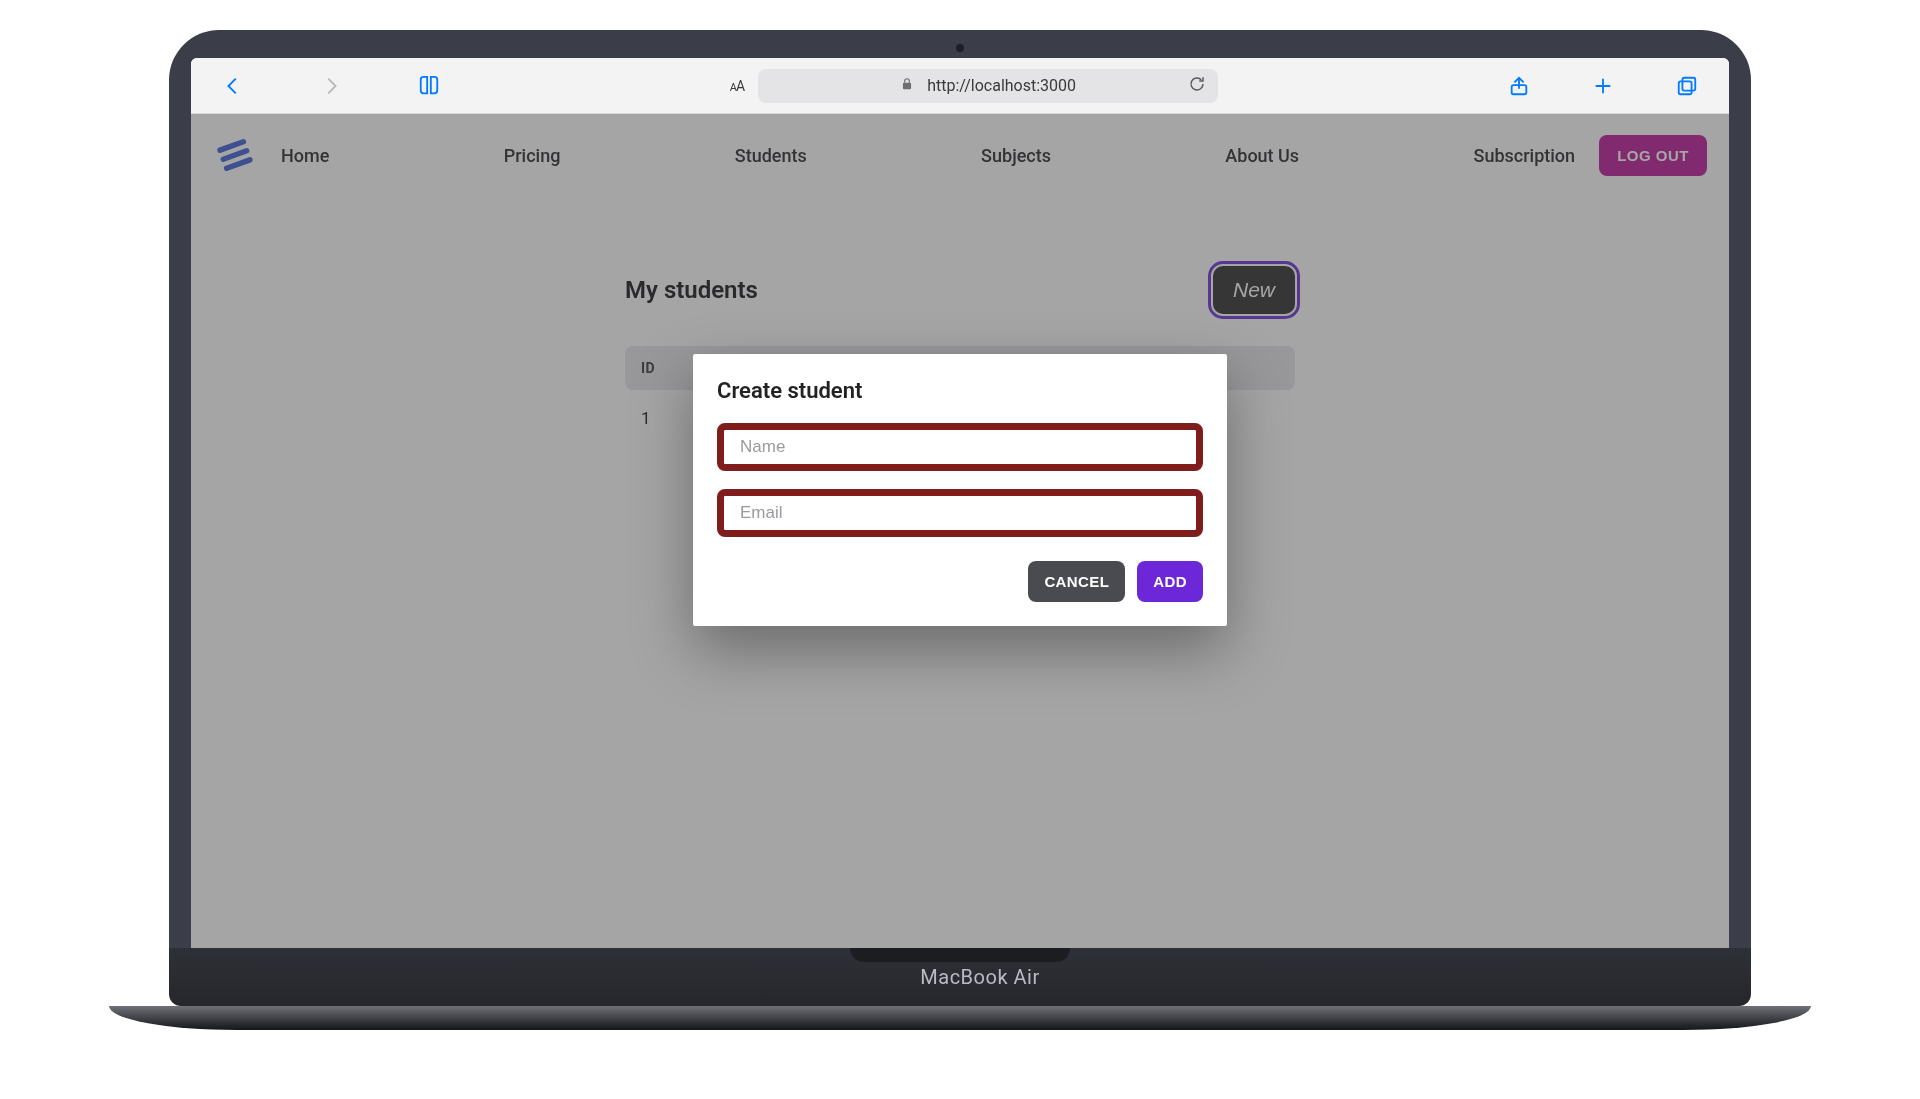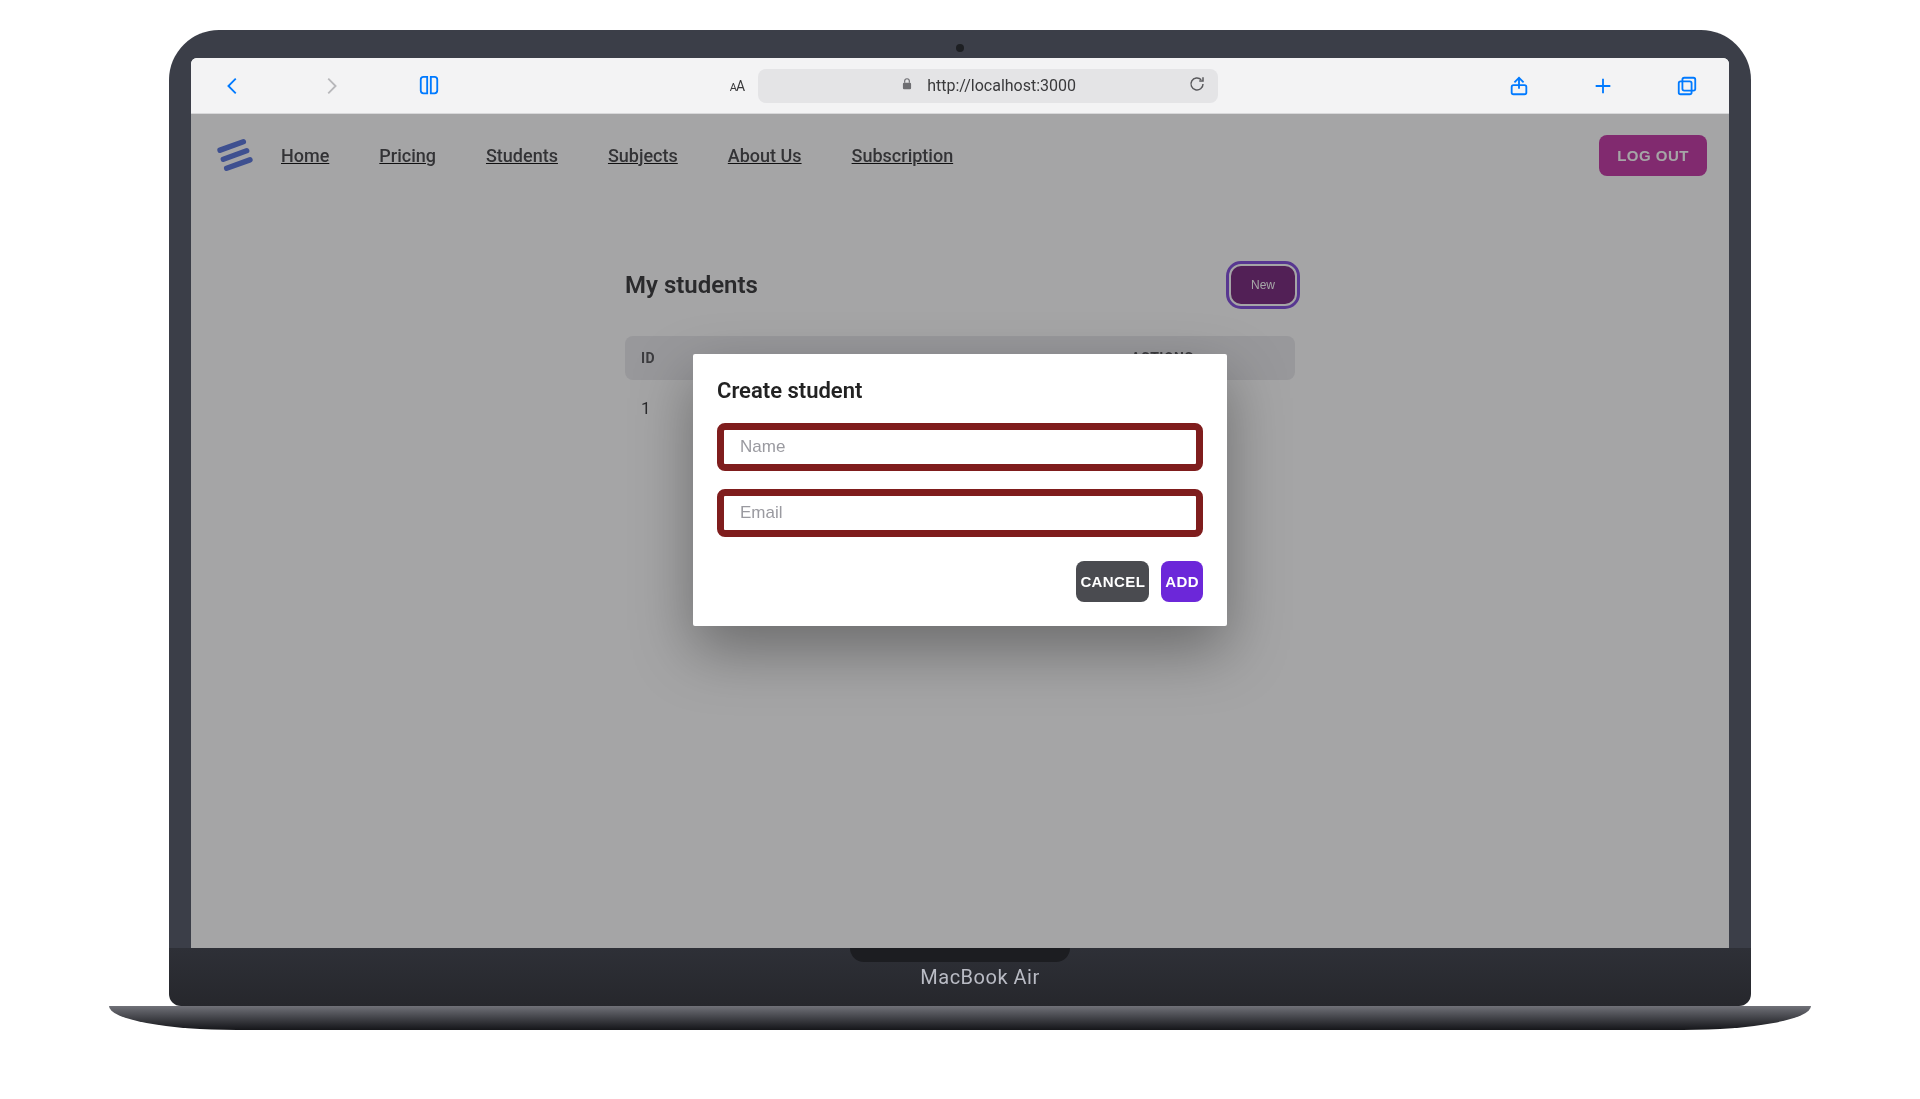--- a/index.html
+++ b/index.html
@@ -142,21 +142,21 @@
     align-items: center;
     padding: 0 22px;
     gap: 24px;
   }
   .logo {
     width: 44px; height: 44px;
     color: #4f6dd9;
   }
   .logo svg { width: 100%; height: 100%; fill: currentColor; }
   .nav {
-    flex: 1; display: flex; justify-content: flex-start; gap: 50px; text-decoration: underline;
+    flex: 1; display: flex; justify-content: space-between; gap: 27px;
   }
   .nav a {
     color: #3c3c3e; text-decoration: none; font-size: 18px; font-weight: 500;
   }
   .logout-btn {
     background: #c22ba0;
     color: #fff;
     border: none;
     border-radius: 8px;
     padding: 12px 18px;
@@ -187,29 +187,30 @@
     position: relative;
   }
   .students-head {
     display: flex; align-items: center; justify-content: space-between;
     margin-bottom: 32px;
   }
   .students-head h2 {
     font-size: 24px; font-weight: 600; color: #2b2b2d;
   }
   .new-btn {
-    background: #701a75;
+    background: #404040;
     color: #fff;
     border: none;
     outline: 3px solid #7a43db;
     outline-offset: 2px;
     border-radius: 10px;
     padding: 12px 20px;
-    font-size: 12px;
+    font-size: 21px;
     cursor: pointer;
+    font-style: italic;
   }
   .table {
     width: 100%;
     border-collapse: collapse;
   }
   .table thead th {
     background: #e9e9ec;
     text-align: left;
     padding: 14px 16px;
     font-size: 14px;
@@ -256,21 +257,21 @@
     padding: 0 16px;
     font-size: 17px;
     color: #333;
     margin-bottom: 18px;
   }
   .field::placeholder { color: #9a9aa0; }
   .modal-actions {
     display: flex; justify-content: flex-end; gap: 12px; margin-top: 6px;
   }
   .btn {
-    border: none; border-radius: 8px; padding: 12px 4px;
+    border: none; border-radius: 8px; padding: 12px 16px;
     font-size: 15px; font-weight: 700; letter-spacing: 0.4px; cursor: pointer;
   }
   .btn-cancel { background: #4a4b50; color: #fff; }
   .btn-add    { background: #6c27d9; color: #fff; }
 </style>
 </head>
 <body>
 
 <div class="laptop-frame">
   <div class="laptop-screen-bezel">

